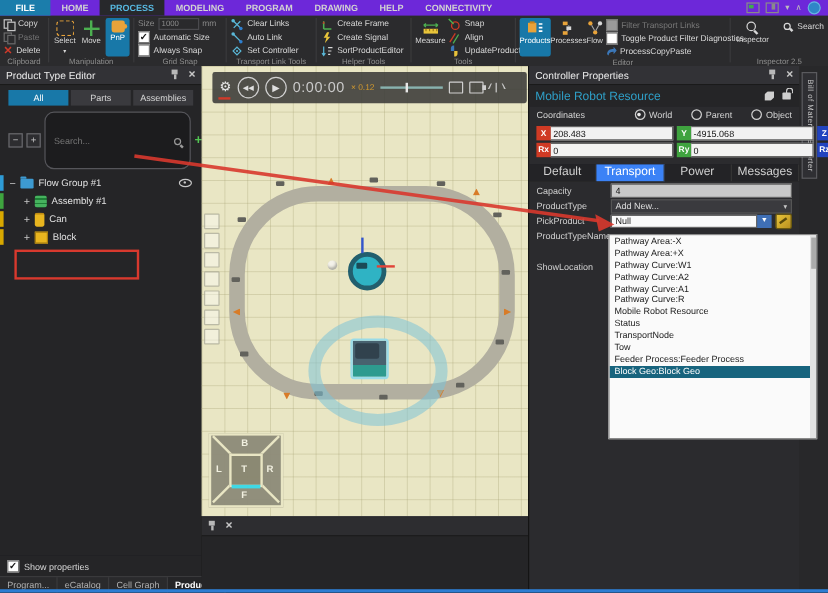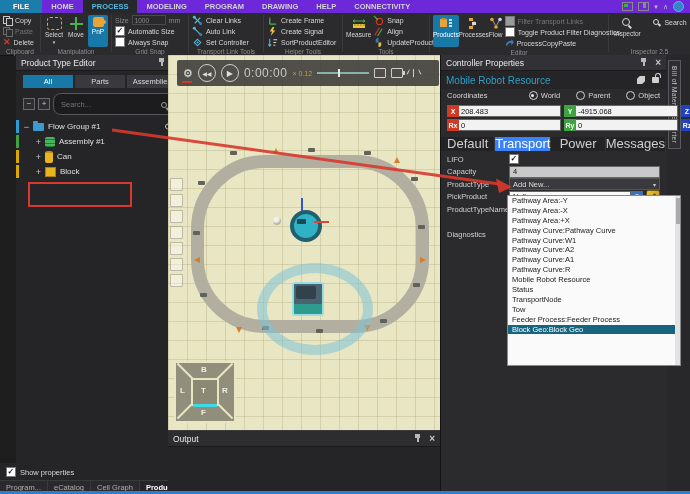--- a/index.html
+++ b/index.html
@@ -54,27 +54,27 @@
   .mag.sm::before{width:4px;height:4px;border-width:1.3px}
   .mag.sm::after{width:3px;left:5.5px;top:6.5px}
   
   .phead{height:15px;display:flex;align-items:center;padding:0 5px;background:#323236;border-bottom:1px solid #1a1a1a}
   .ptitle{font-size:8.5px;color:#eaeaea;flex:1}
   .i-pin{width:7px;height:9px;position:relative;display:inline-block;margin-right:8px}
   .i-pin::before{content:"";position:absolute;left:1px;top:0;width:5px;height:4px;background:#b8b8b8}
   .i-pin::after{content:"";position:absolute;left:3px;top:4px;width:1.5px;height:4px;background:#b8b8b8}
   .i-close{color:#c8c8c8;font-size:10px;line-height:10px;font-weight:bold}
   
-  #leftpanel{position:absolute;left:16px;top:55px;width:168px;height:408px;background:#252527;border-right:1px solid #141414}
+  #leftpanel{position:absolute;left:0;top:55px;width:168px;height:408px;background:#252527;border-right:1px solid #141414}
   .ltabs{display:flex;gap:2px;padding:4px 7px 3px 7px}
   .ltab{flex:1;text-align:center;font-size:7.5px;line-height:13px;background:#3a3a3e;color:#d8d8d8;cursor:default}
   .ltab.active{background:#1878a8;color:#fff}
   .lsearch{display:flex;align-items:center;gap:3px;padding:2px 7px 4px 7px}
   .sqbtn{width:10px;height:10px;border:1px solid #6a6a6e;background:#2d2d30;color:#c8c8c8;font-size:8px;line-height:9px;text-align:center;flex:none}
-  .spill{flex:1;display:flex;align-items:flex-end;background:#1c1c1e;border:1px solid #55555a;border-radius:8px;height:12px;padding:4px 5px;color:#9a9a9a}
+  .spill{flex:1;display:flex;align-items:flex-end;background:#1c1c1e;border:1px solid #55555a;border-radius:8px;height:12px;padding:17px 5px;color:#9a9a9a}
   .spill input{flex:1;background:transparent;border:none;outline:none;color:#bdbdbd;font-size:7.5px;font-family:"Liberation Sans",sans-serif;min-width:0}
   .plus-g{color:#52c452;font-size:11px;font-weight:bold;line-height:10px}
   .tree{position:relative}
   .trow{display:flex;align-items:center;height:15px;position:relative;font-size:8px;color:#e0e0e0}
   .tbar{position:absolute;left:0;top:1px;bottom:1px;width:3px}
   .exp{width:9px;text-align:center;font-size:9px;color:#c8c8c8;flex:none}
   .tico{margin:0 4px 0 2px;flex:none}
   .eye{display:inline-block;width:9px;height:5px;border:1px solid #c8c8c8;border-radius:50%;position:relative;margin-left:auto;margin-right:8px}
   .eye::after{content:"";position:absolute;left:2.6px;top:0.6px;width:2.6px;height:2.6px;border-radius:50%;background:#c8c8c8}
   .folder{display:inline-block;width:11px;height:8px;background:#3d9ad1;border-radius:1px;position:relative}
@@ -138,21 +138,21 @@
   .coordrow .grp{display:flex;align-items:center;gap:3px;margin-left:auto}
   .coordrow .grp2{display:flex;align-items:center;gap:3px;margin-left:12px}
   .rad{display:inline-block;width:7px;height:7px;border:1px solid #d0d0d0;border-radius:50%;position:relative;flex:none}
   .rad.sel::after{content:"";position:absolute;left:1.6px;top:1.6px;width:3px;height:3px;background:#ececec;border-radius:50%}
   .cgrid{display:grid;grid-template-columns:1fr 1fr 1fr;gap:2px 3px;padding:3px 6px 4px 6px}
   .ccell{display:flex;height:12px}
   .clb{width:12px;font-size:7px;font-weight:bold;color:#fff;display:flex;align-items:center;justify-content:center;flex:none}
   .clb.r{background:#d03a24}.clb.g{background:#3fa33f}.clb.b{background:#2143bf}
   .ccell input{flex:1;min-width:0;background:#f2f2f2;border:1px solid #666;border-left:none;color:#111;font-size:7.5px;padding:0 2px;font-family:"Liberation Sans",sans-serif}
   .ptabs{display:flex;height:14px;margin-top:2px;background:#1f1f22}
-  .ptab{flex:1;text-align:center;line-height:14px;font-size:13px;background:#232326;color:#cfcfcf;border-right:1px solid #333;cursor:default}
+  .ptab{flex:1;text-align:center;line-height:14px;font-size:10px;background:#232326;color:#cfcfcf;border-right:1px solid #333;cursor:default}
   .ptab.active{background:#3b82f6;color:#fff}
   .props{padding-top:2px}
   .prow{display:flex;align-items:center;height:12.5px;padding-left:6px}
   .plab{width:62px;font-size:7.5px;color:#d0d0d0;flex:none}
   .pfield{flex:1;margin-right:6px;display:flex;align-items:center}
   .in-light{flex:1;min-width:0;height:10px;background:#c9c9c9;border:1px solid #666;color:#111;font-size:7.5px;padding:0 3px;font-family:"Liberation Sans",sans-serif}
   .psel{flex:1;height:10px;background:#3a3a3e;border:1px solid #555;color:#dedede;font-size:7.5px;display:flex;align-items:center;padding:0 3px}
   .psel .cart{margin-left:auto;font-size:6px;color:#c8c8c8}
   .combo{flex:1;display:flex;height:11px}
   .combo input{flex:1;min-width:0;background:#fafafa;border:1px solid #666;color:#222;font-size:7.5px;padding:0 3px;font-family:"Liberation Sans",sans-serif}
@@ -530,21 +530,20 @@
     <span class="vlet" style="left:25px;top:2px">B</span>
     <span class="vlet" style="left:4px;top:23px">L</span>
     <span class="vlet" style="left:25px;top:23px">T</span>
     <span class="vlet" style="left:46px;top:23px">R</span>
     <span class="vlet" style="left:25px;top:45px">F</span>
   </div>
 </div>
 
 <div id="output">
   <div class="phead">
-    <span class="ptitle">Output</span>
     <span class="i-pin"></span>
     <span class="i-close">×</span>
   </div>
 </div>
 
 <div id="rightpanel">
   <div class="phead">
     <span class="ptitle">Controller Properties</span>
     <span class="i-pin"></span>
     <span class="i-close">×</span>
@@ -594,26 +593,20 @@
       </div>
   </div>
   <div class="ptabs">
     <div class="ptab">Default</div>
     <div class="ptab active">Transport</div>
     <div class="ptab">Power</div>
     <div class="ptab">Messages</div>
   </div>
   <div class="props">
     <div class="prow">
-      <span class="plab">LIFO</span>
-      <span class="pfield">
-          <span class="cbx on"></span>
-        </span>
-    </div>
-    <div class="prow">
       <span class="plab">Capacity</span>
       <span class="pfield">
           <input class="in-light" readonly="" value="4" style="">
         </span>
     </div>
     <div class="prow">
       <span class="plab">ProductType</span>
       <span class="pfield">
           <span class="psel">
             <span>Add New...</span>
@@ -628,28 +621,26 @@
           <input readonly="" value="Null" style="">
           <span class="cbtn">▼</span>
         </span>
         <span class="goldic"></span>
       </span>
     </div>
     <div class="prow">
       <span class="plab">ProductTypeName</span>
     </div>
     <div class="prow" style="margin-top:13px">
-      <span class="plab">Diagnostics</span>
+      <span class="plab">ShowLocation</span>
     </div>
   </div>
   <div class="ddl">
-    <div class="ddi">Pathway Area:-Y</div>
     <div class="ddi">Pathway Area:-X</div>
     <div class="ddi">Pathway Area:+X</div>
-    <div class="ddi">Pathway Curve:Pathway Curve</div>
     <div class="ddi">Pathway Curve:W1</div>
     <div class="ddi">Pathway Curve:A2</div>
     <div class="ddi">Pathway Curve:A1</div>
     <div class="ddi">Pathway Curve:R</div>
     <div class="ddi">Mobile Robot Resource</div>
     <div class="ddi">Status</div>
     <div class="ddi">TransportNode</div>
     <div class="ddi">Tow</div>
     <div class="ddi">Feeder Process:Feeder Process</div>
     <div class="ddi sel">Block Geo:Block Geo</div>

